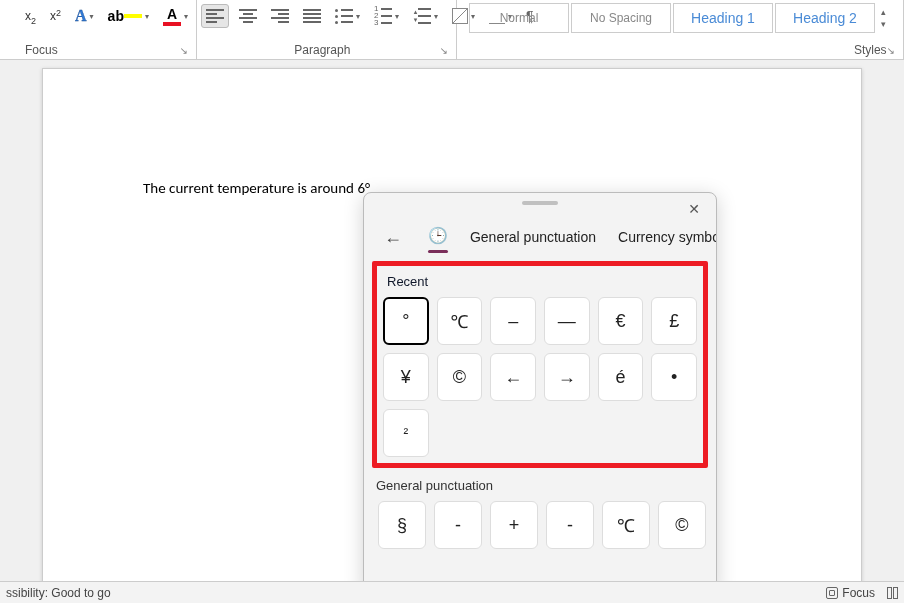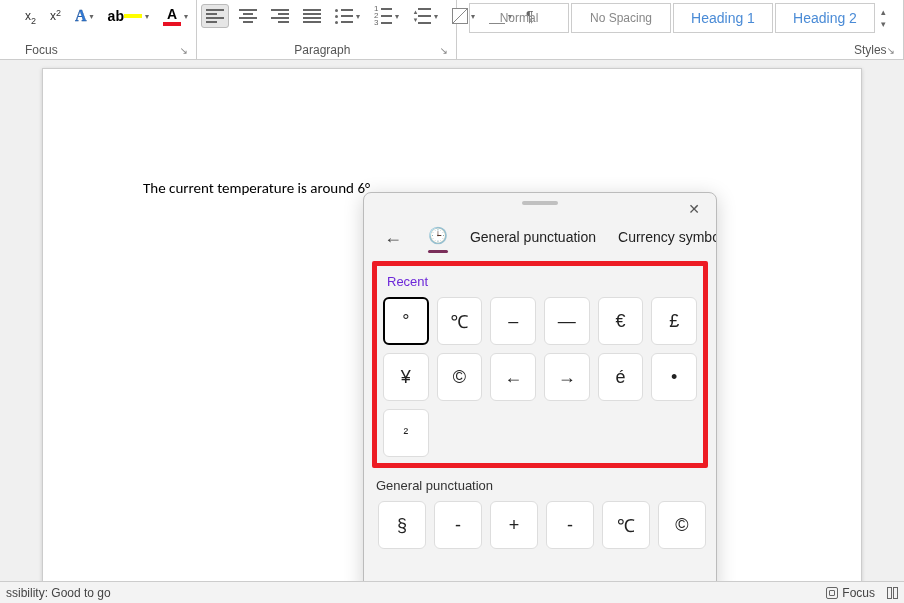--- a/index.html
+++ b/index.html
@@ -64,21 +64,21 @@
   .panel-titlebar { height:20px; position:relative; display:flex; align-items:center; justify-content:center; }
   .panel-grip { width:36px; height:4px; background:#c0c0c0; border-radius:2px; }
   .panel-close { position:absolute; right:10px; top:6px; font-size:14px; color:#555; cursor:default; padding:2px 6px; }
   .panel-tabs { display:flex; align-items:center; height:48px; gap:18px; padding:0 14px; overflow:hidden; }
   .panel-back { font-size:18px; color:#444; padding:4px 6px; }
   .panel-tab { font-size:14px; color:#222; padding:6px 2px; white-space:nowrap; }
   .panel-tab.icon-tab { font-size:16px; color:#333; position:relative; padding-bottom:10px; }
   .panel-tab.icon-tab::after { content:""; position:absolute; left:2px; right:2px; bottom:2px; height:3px; background:#7a2e5a; border-radius:2px; }
   .panel-body { flex:1; padding:0 8px 8px 8px; overflow:hidden; }
   .highlight-frame { border:5px solid #ed1c24; border-radius:2px; padding:6px 6px 6px 6px; }
-  .section-title { font-size:13px; color:#6d28d9; margin:2px 0 8px 4px; }
+  .section-title { font-size:13px; color:#0f172a; margin:2px 0 8px 4px; }
   .symbol-grid { display:grid; grid-template-columns: repeat(6, 1fr); gap:8px; }
   .symbol-cell { background:#fff; border:1px solid #ddd; border-radius:6px; height:48px; display:flex; align-items:center; justify-content:center; font-size:18px; color:#222; }
   .symbol-cell.selected { border:2px solid #000; }
   .symbol-cell.small-font { font-size:14px; }
   .gp-section { margin-top:10px; padding-left:4px; }
   .gp-title { font-size:13px; color:#333; margin-bottom:8px; }
   .gp-grid { display:grid; grid-template-columns: repeat(6, 1fr); gap:8px; padding:0 2px; }
 
   
   .status-bar { position:absolute; left:0; right:0; bottom:0; height:22px; background:#f3f3f3; border-top:1px solid #ccc; display:flex; align-items:center; justify-content:space-between; font-size:12px; color:#444; padding:0 6px; }

